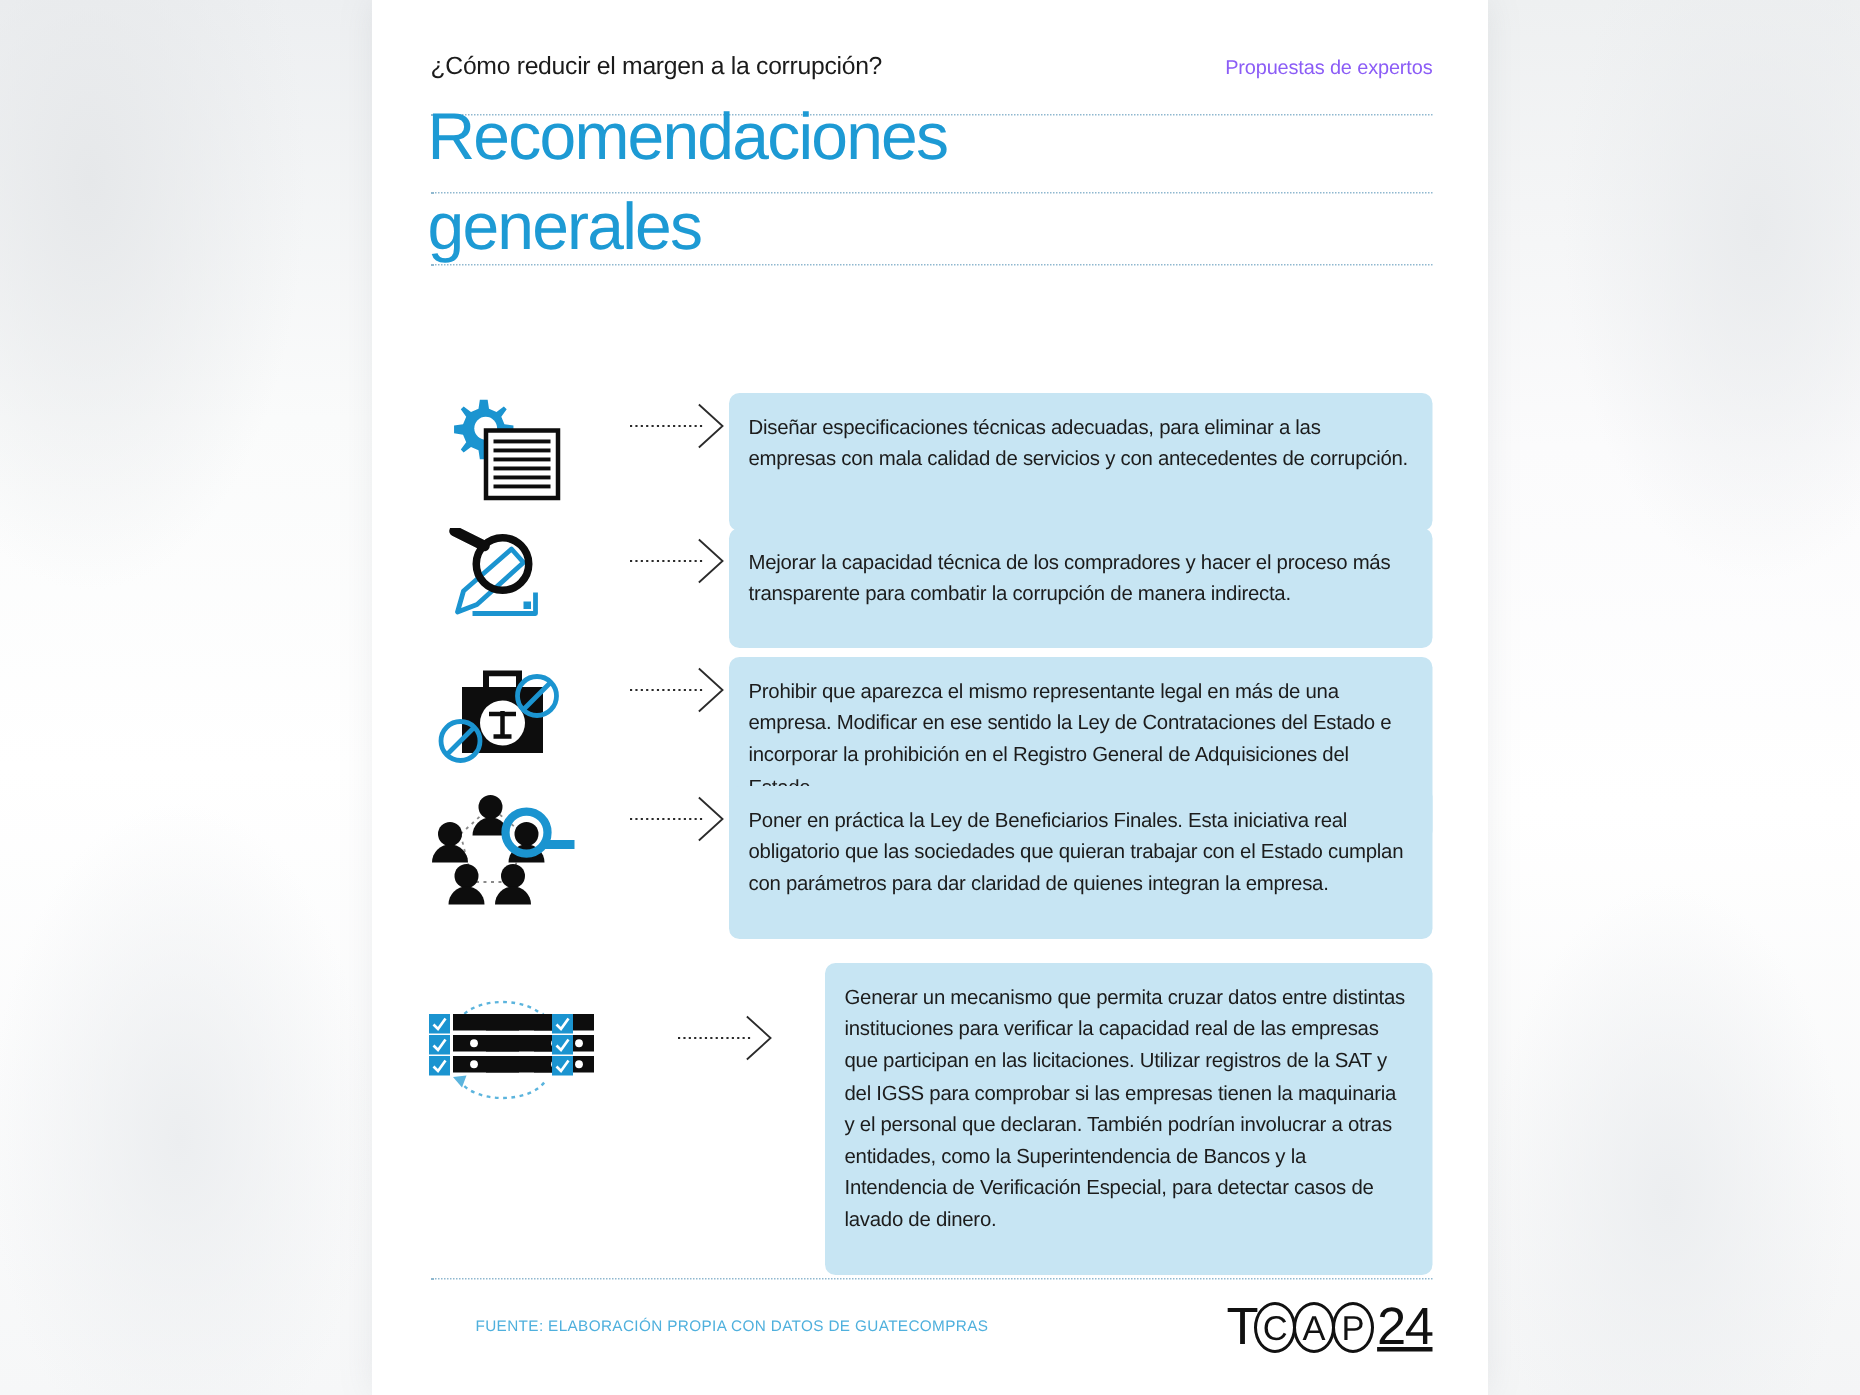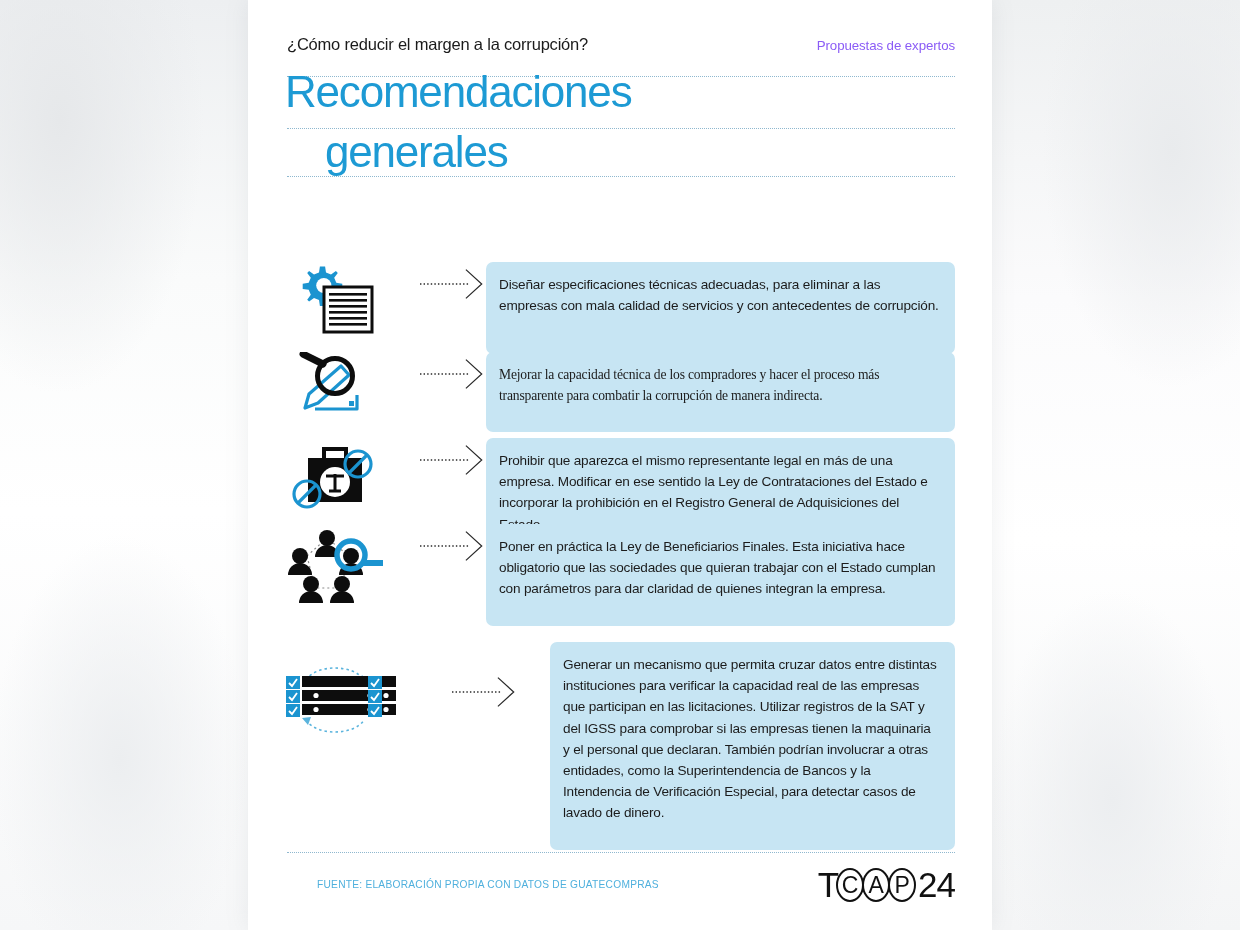--- a/index.html
+++ b/index.html
@@ -87,21 +87,21 @@
   .title {
     position: absolute;
     left: 37px;
     font-size: 44px;
     line-height: 48px;
     font-weight: 400;
     color: #1d9ad4;
     letter-spacing: -1.2px;
   }
   .title.l1 { top: 68px; }
-  .title.l2 { top: 128px; margin-left: 40px; }
+  .title.l2 { top: 128px; }
 
   
   #rows {
     position: absolute;
     left: 0;
     top: 262px;
     width: 744px;
   }
   .row {
     position: relative;
@@ -132,21 +132,21 @@
     padding: 12px 16px 26px 13px;
     margin-right: 37px;
     font-size: 13.6px;
     line-height: 21.2px;
     color: #1c1c1c;
     letter-spacing: -0.18px;
   }
 
   
   .row.r1 { height: 84px; }
-  .row.r2 { height: 80px; font-family: Liberation Serif, serif; }
+  .row.r2 { height: 80px; }
   .row.r3 { height: 80px; }
   .row.r4 { height: 112px; }
   .row.r5 { height: 170px; gap: 32px; }
 
   .row.r1 .box { min-height: 54px; }
 
   
   .foot-rule {
     position: absolute;
     left: 39px;
@@ -190,20 +190,21 @@
     font-size: 23px;
     line-height: 23px;
     margin-left: -2px;
     box-sizing: border-box;
   }
   .logo .num {
     font-size: 35px;
     line-height: 34px;
     letter-spacing: -1px;
     margin-left: 2px;
+    text-decoration: underline;
   }
   svg { display: block; }
 </style>
 </head>
 <body>
 
 <div id="canvas">
 
   <div class="vignette-left"></div>
   <div class="vignette-right"></div>
@@ -331,21 +332,21 @@
               <line x1="84" y1="39" x2="104" y2="39" stroke-width="6" stroke-linecap="butt"></line>
             </g>
           </svg>
         </div>
         <div class="arrow-cell">
           <svg width="92" height="44" viewBox="0 0 92 44">
             <line x1="0" y1="22" x2="68" y2="22" stroke="#2a2a2a" stroke-width="2" stroke-dasharray="2 3"></line>
             <polyline points="64,2 86,22 64,42" fill="none" stroke="#2a2a2a" stroke-width="1.7"></polyline>
           </svg>
         </div>
-        <div class="box">Poner en práctica la Ley de Beneficiarios Finales. Esta iniciativa hace obligatorio que las sociedades que quieran trabajar con el Estado cumplan con parámetros para dar claridad de quienes integran la empresa.</div>
+        <div class="box">Poner en práctica la Ley de Beneficiarios Finales. Esta iniciativa real obligatorio que las sociedades que quieran trabajar con el Estado cumplan con parámetros para dar claridad de quienes integran la empresa.</div>
       </div>
 
       <div class="row r5">
         <div class="icon-cell" style="align-items:flex-start; padding-top:16px;">
           <svg width="124" height="82" viewBox="0 0 124 82">
             <g fill="none" stroke="#5bb4dd" stroke-width="1.6" stroke-dasharray="2.5 3">
               <path d="M34 22 C44 6 82 6 92 22"></path>
               <path d="M34 62 C44 78 82 78 92 62"></path>
             </g>
             <g fill="#5bb4dd">

